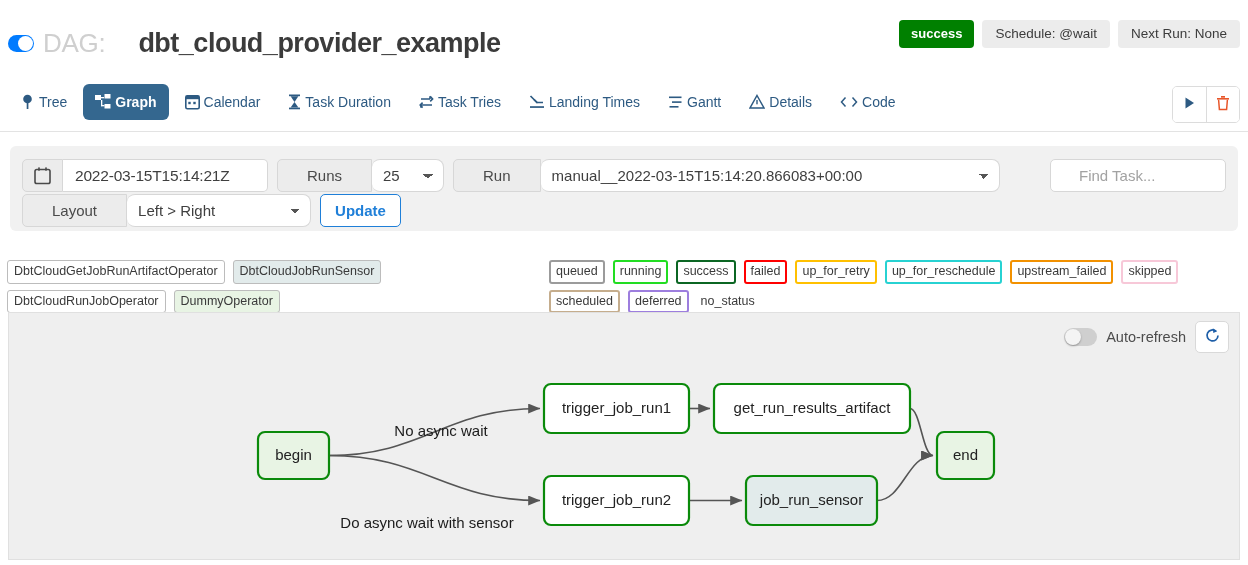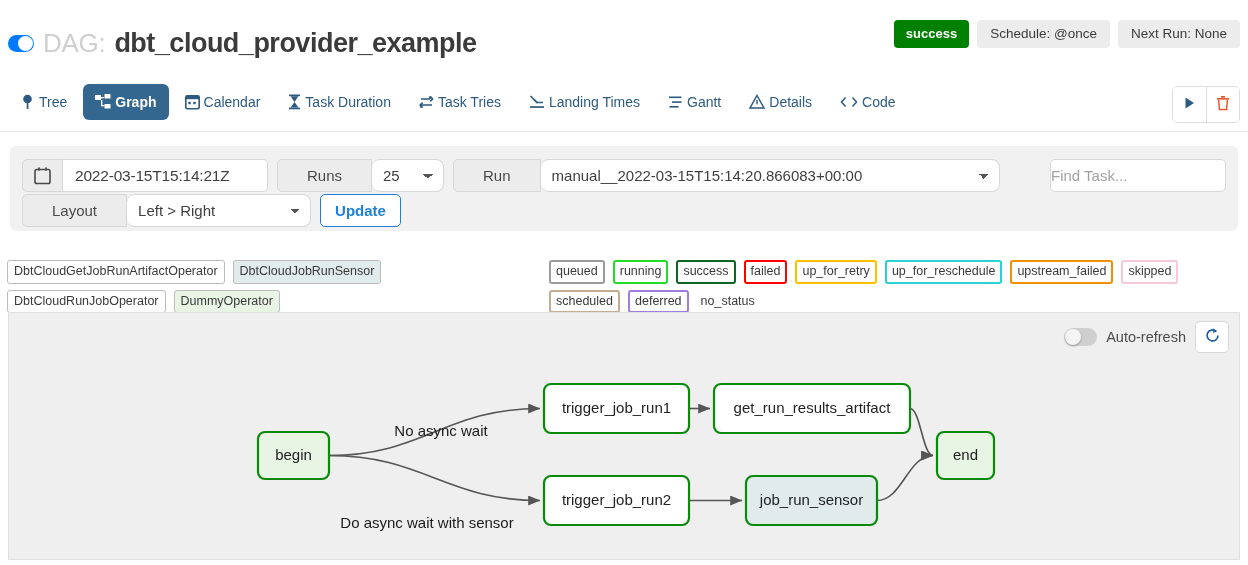--- a/index.html
+++ b/index.html
@@ -26,21 +26,21 @@
     background: #007bff; position: relative; flex: 0 0 auto;
   }
   .toggle-pill::after {
     content: ""; position: absolute; right: 1px; top: 1px;
     width: 15px; height: 15px; border-radius: 50%; background: #fff;
   }
   .dag-label {
     font-size: 26px; color: #cfcfcf; font-weight: 400; letter-spacing: -0.3px;
   }
   .dag-name {
-    font-size: 27px; color: #3b3b3b; font-weight: 700; letter-spacing: -0.5px;
+    font-size: 27px; color: #3b3b3b; font-weight: 700; letter-spacing: -0.5px; margin-left: 24px;
   }
   .header-badges {
     position: absolute; right: 8px; top: 20px;
     display: flex; align-items: center; gap: 8px;
   }
   .badge {
     font-size: 13.5px; padding: 6px 13px 7px; border-radius: 4px;
     background: #ececec; color: #3c3c3c; white-space: nowrap;
   }
   .badge.state-success {
@@ -105,21 +105,21 @@
   .ig-select.no-left { border-left: none; border-radius: 8px; }
   .calendar-addon { padding: 0 11px; }
   .btn-update {
     height: 33px; margin-left: 9px; padding: 0 14px;
     border: 1px solid #1f7fd8; border-radius: 5px; background: #fff;
     color: #1f7fd8; font-size: 15px; font-weight: 600; cursor: pointer;
     font-family: "Liberation Sans", sans-serif;
   }
   .find-task {
     position: absolute; right: 12px; top: 13px;
-    width: 176px; height: 33px; padding: 0 0;
+    width: 176px; height: 33px; padding: 0 28px;
     border: 1px solid #d7d7d7; border-radius: 5px; background: #fff;
     font-size: 15px; color: #3f3f3f; outline: none;
     font-family: "Liberation Sans", sans-serif;
   }
   .find-task::placeholder { color: #a2a2a2; }
 
   
   .legend-area { position: absolute; left: 0; top: 256px; width: 1248px; height: 50px; }
   .legend-ops { position: absolute; left: 7px; top: 4px; width: 530px;
                 display: flex; flex-wrap: wrap; gap: 6px 8px; }
@@ -175,21 +175,21 @@
 <div id="app">
 
   <div class="header">
     <div class="dag-title-wrap">
       <span class="toggle-pill"></span>
       <span class="dag-label">DAG:</span>
       <span class="dag-name">dbt_cloud_provider_example</span>
     </div>
     <div class="header-badges">
       <span class="badge state-success">success</span>
-      <span class="badge">Schedule: @once</span>
+      <span class="badge">Schedule: @wait</span>
       <span class="badge">Next Run: None</span>
     </div>
   </div>
 
   <div class="navbar">
     <div class="tabs">
 
       <div class="tab">
         <span>
           <svg width="15" height="16" viewBox="0 0 15 16">

